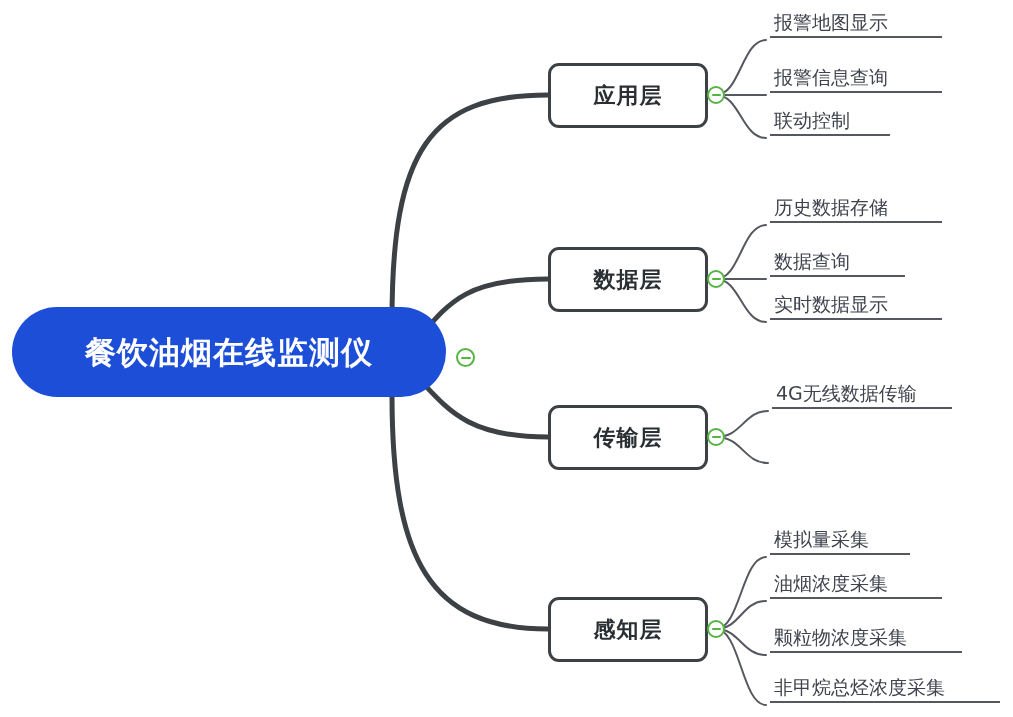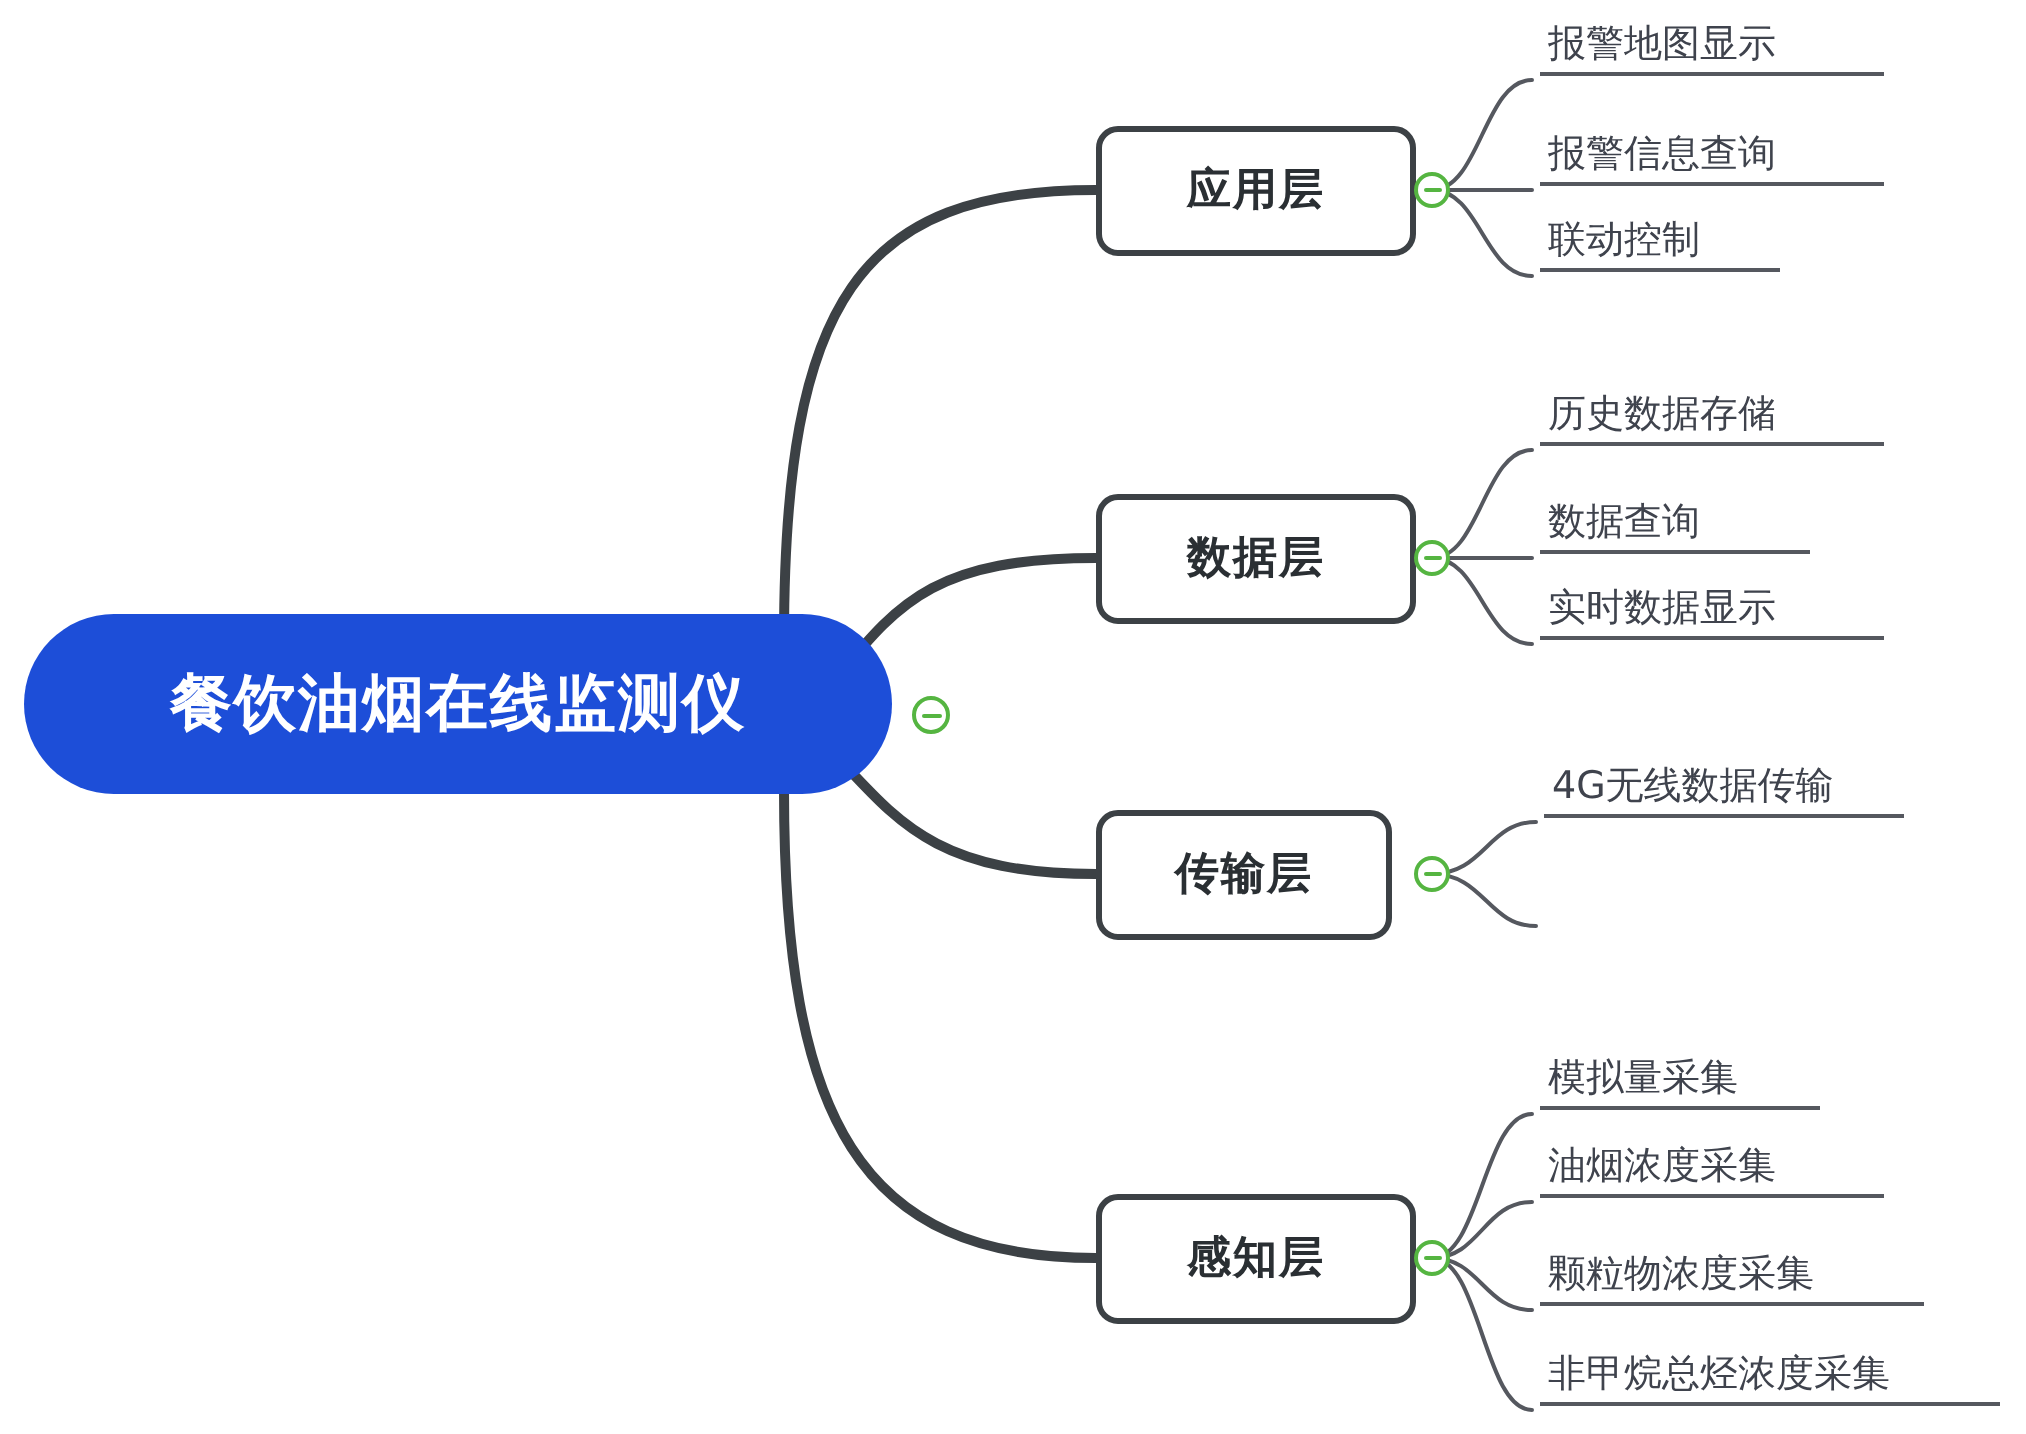--- a/index.html
+++ b/index.html
@@ -193,21 +193,21 @@
   </div>
   <div class="leaf-node" style="left:770px; top:252px;">
     <span class="leaf-label">数据查询</span>
     <span class="leaf-underline" style="width:135px;"></span>
   </div>
   <div class="leaf-node" style="left:770px; top:295px;">
     <span class="leaf-label">实时数据显示</span>
     <span class="leaf-underline" style="width:172px;"></span>
   </div>
 
-  <div class="layer-node" style="left:548px; top:405px; width:148px; height:65px;">
+  <div class="layer-node" style="left:548px; top:405px; width:160px; height:65px;">
     <span class="layer-label">传输层</span>
   </div>
   <div class="toggle toggle-branch" style="left:707px; top:428px;">
     <span class="bar"></span>
   </div>
 
   <div class="leaf-node" style="left:772px; top:384px;">
     <span class="leaf-label">4G无线数据传输</span>
     <span class="leaf-underline" style="width:180px;"></span>
   </div>

